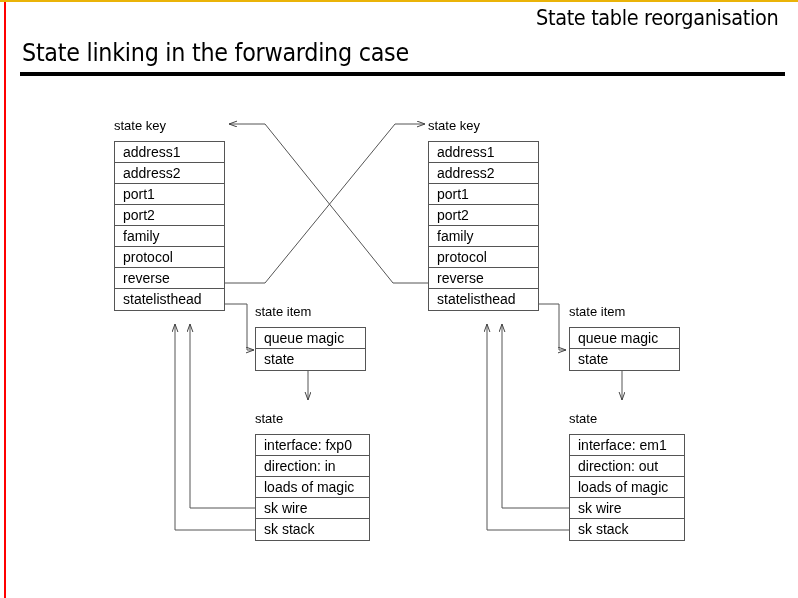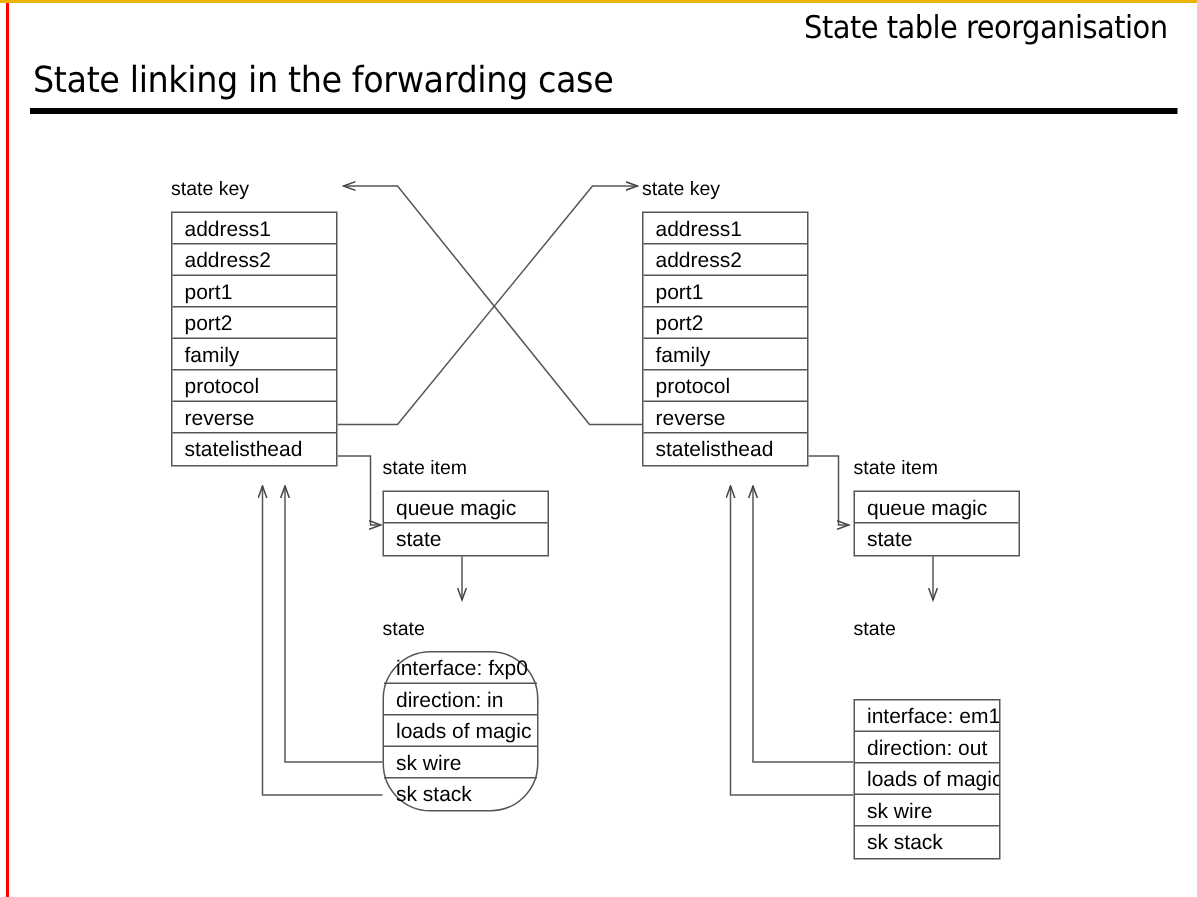--- a/index.html
+++ b/index.html
@@ -143,21 +143,21 @@
       <div class="row">statelisthead</div>
     </div>
 
     <div class="cap" style="left:255px;top:302px;width:111px;">state item</div>
     <div class="tbl" style="left:255px;top:325px;width:111px;">
       <div class="row">queue magic</div>
       <div class="row">state</div>
     </div>
 
     <div class="cap" style="left:255px;top:409px;width:111px;">state</div>
-    <div class="tbl" style="left:255px;top:432px;width:104px;border-radius:32px;">
+    <div class="tbl" style="left:255px;top:432px;width:115px;">
       <div class="row">interface: fxp0</div>
       <div class="row">direction: in</div>
       <div class="row">loads of magic</div>
       <div class="row">sk wire</div>
       <div class="row">sk stack</div>
     </div>
 
     <div class="cap" style="left:428px;top:116px;width:111px;">state key</div>
     <div class="tbl" style="left:428px;top:139px;width:111px;">
       <div class="row">address1</div>
@@ -170,21 +170,21 @@
       <div class="row">statelisthead</div>
     </div>
 
     <div class="cap" style="left:569px;top:302px;width:111px;">state item</div>
     <div class="tbl" style="left:569px;top:325px;width:111px;">
       <div class="row">queue magic</div>
       <div class="row">state</div>
     </div>
 
     <div class="cap" style="left:569px;top:409px;width:111px;">state</div>
-    <div class="tbl" style="left:569px;top:432px;width:98px;margin-top:32px;">
+    <div class="tbl" style="left:569px;top:432px;width:116px;">
       <div class="row">interface: em1</div>
       <div class="row">direction: out</div>
       <div class="row">loads of magic</div>
       <div class="row">sk wire</div>
       <div class="row">sk stack</div>
     </div>
 
   </div>
 </div>
 

